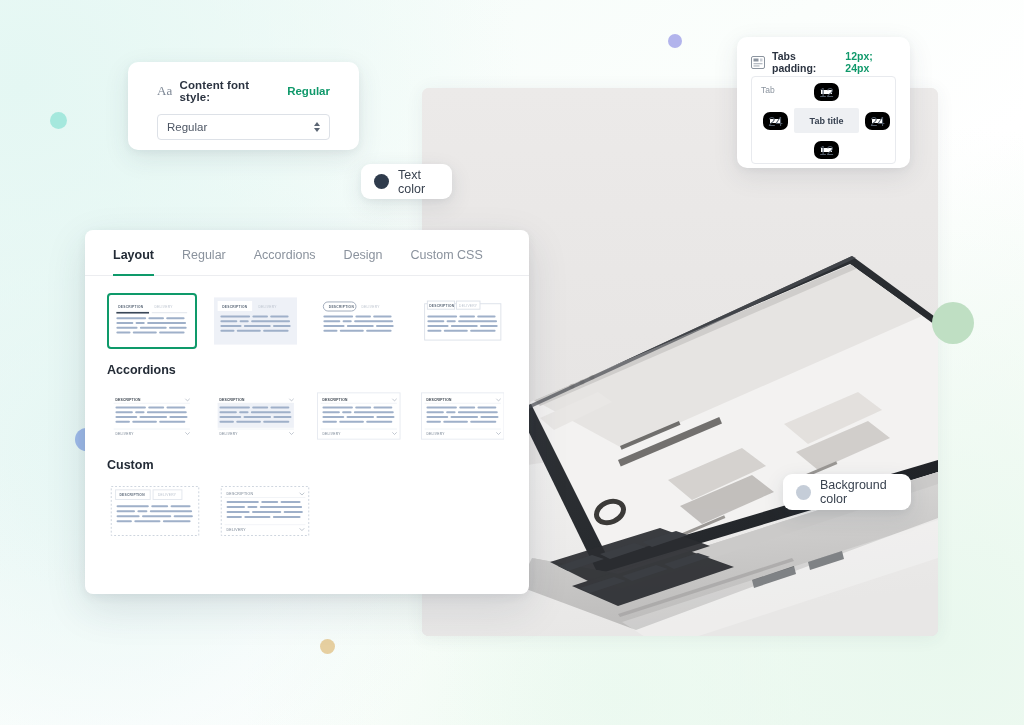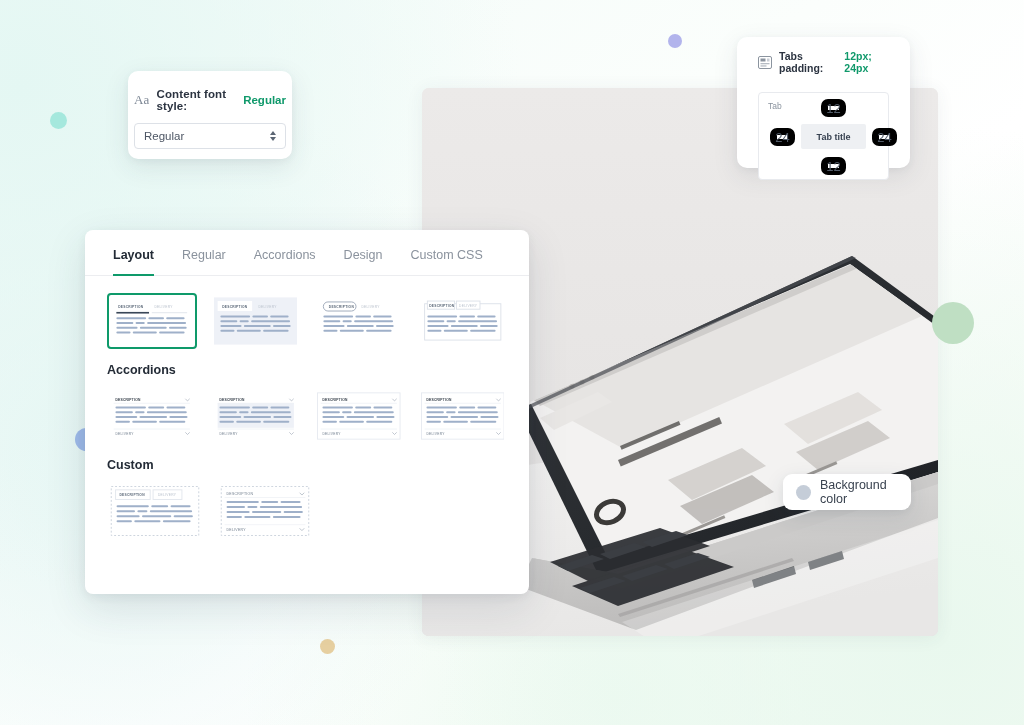--- a/index.html
+++ b/index.html
@@ -47,21 +47,21 @@
 
   
   .card {
     position: absolute;
     background: #fff;
     border-radius: 10px;
     box-shadow: 0 8px 26px rgba(49,62,82,.10), 0 2px 7px rgba(49,62,82,.06);
   }
 
   
-  .font-card { left: 128px; top: 71px; width: 164px; height: 88px; padding: 17px 6px; }
+  .font-card { left: 128px; top: 62px; width: 231px; height: 88px; padding: 17px 29px; }
   .font-head { display: flex; align-items: center; gap: 7px; }
   .aa-icon {
     font-size: 13px; color: #7c8694; letter-spacing: .2px;
     font-family: "Liberation Serif", serif; font-weight: 400;
   }
   .font-label { font-size: 11.5px; font-weight: 700; color: #2b3340; letter-spacing: .1px; }
   .font-value { font-size: 11.5px; font-weight: 700; color: #10996b; }
   .font-select {
     margin-top: 11px; height: 26px; width: 100%;
     border: 1px solid #dde1e7; border-radius: 4px;
@@ -80,27 +80,27 @@
     position: absolute; background: #fff; border-radius: 9px;
     display: flex; align-items: center; gap: 9px;
     box-shadow: 0 7px 22px rgba(49,62,82,.11), 0 2px 6px rgba(49,62,82,.06);
   }
   .pill-sw { width: 15px; height: 15px; border-radius: 50%; flex: none; }
   .pill-text { font-size: 12.5px; color: #39424f; }
   .pill-text-color { left: 361px; top: 164px; width: 91px; height: 35px; padding: 0 13px; }
   .pill-bg-color   { left: 783px; top: 474px; width: 128px; height: 36px; padding: 8px 13px; }
 
   
-  .pad-card { left: 737px; top: 37px; width: 173px; height: 131px; padding: 13px 21px; }
+  .pad-card { left: 737px; top: 37px; width: 173px; height: 131px; padding: 13px 14px; }
   .pad-head { display: flex; align-items: center; gap: 7px; }
   .pad-icon { width: 14px; height: 13px; flex: none; }
   .pad-label { font-size: 10.5px; font-weight: 700; color: #2b3340; }
   .pad-value { font-size: 10.5px; font-weight: 700; color: #10996b; }
   .pad-box {
-    margin-top: 18px; border: 1px solid #e8eaee; border-radius: 4px;
+    margin-top: 2px; border: 1px solid #e8eaee; border-radius: 4px;
     height: 88px; position: relative; background: #fff;
   }
   .pad-tabword { position: absolute; left: 9px; top: 8px; font-size: 8.5px; color: #8b949f; }
   .pad-in {
     position: absolute; border: 7px solid #000000; border-radius: 7px;
     background: #fff; font-size: 13px; color: #515b68;
     display: flex; align-items: center; justify-content: center;
   }
   .pad-top    { left: 62px; top: 6px;  width: 25px; height: 18px; }
   .pad-bottom { left: 62px; top: 64px; width: 25px; height: 18px; }
@@ -271,20 +271,24 @@
     </div>
     <div class="font-select">
       <span class="font-select-text">Regular</span>
       <span class="stepper">
         <i class="up"></i>
           <i class="down"></i>
       </span>
     </div>
   </div>
 
+  <div class="pill pill-text-color">
+    <span class="pill-sw sw-dark"></span>
+    <span class="pill-text">Text color</span>
+  </div>
 
   <div class="pill pill-bg-color">
     <span class="pill-sw sw-light"></span>
     <span class="pill-text">Background color</span>
   </div>
 
   <div class="card pad-card">
     <div class="pad-head">
       <svg class="pad-icon" viewBox="0 0 14 13">
         <rect x="0.5" y="0.5" width="13" height="12" rx="1.5" fill="#fff" stroke="#8b949f"></rect>

